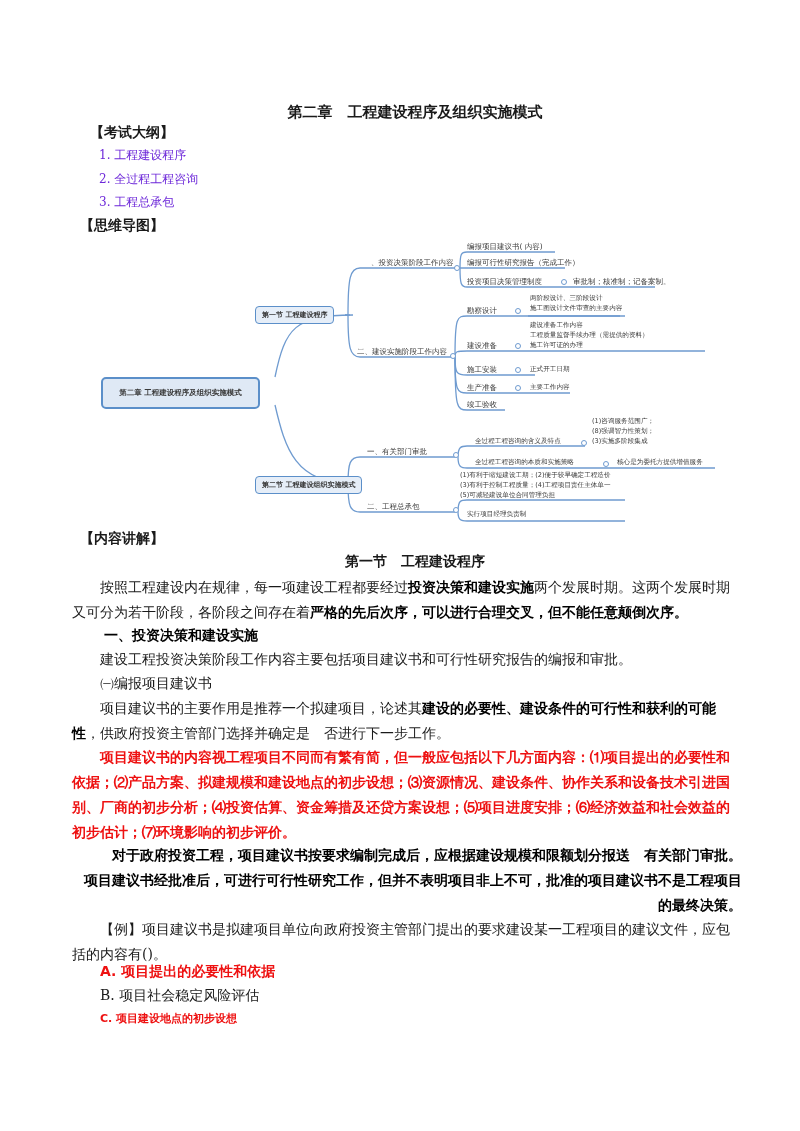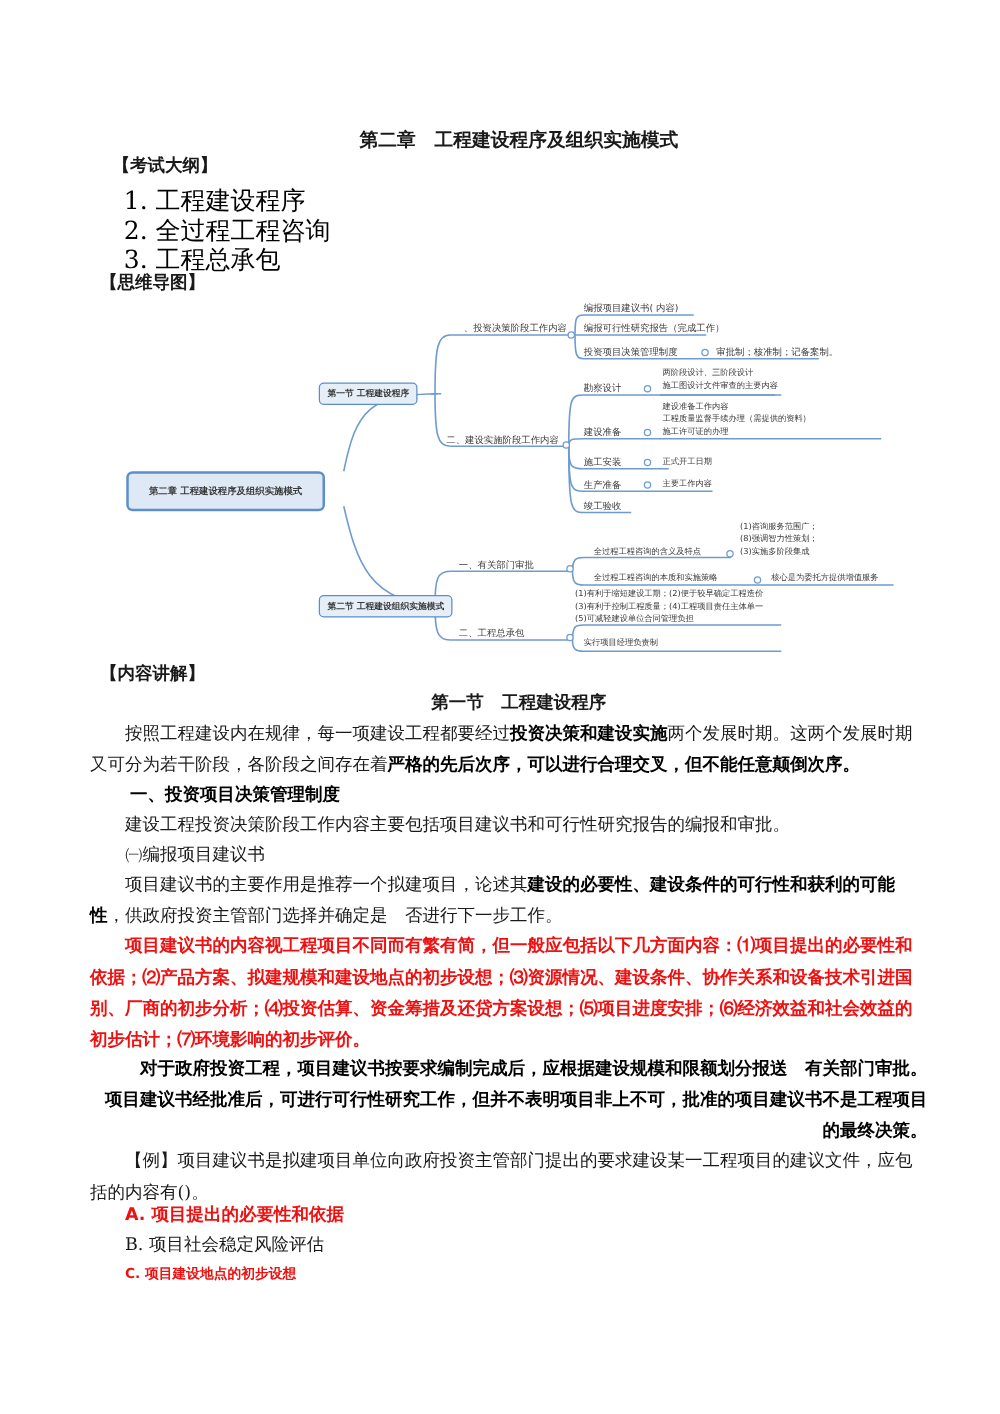--- a/index.html
+++ b/index.html
@@ -2,21 +2,21 @@
 <html><head>
 <meta charset="utf-8">
 <style>
   html, body { margin: 0; padding: 0; background: #ffffff; }
   body { width: 800px; height: 1131px; position: relative; overflow: hidden;
          font-family: "DejaVu Serif", "Liberation Serif", serif; color: #1a1a1a; }
   .abs { position: absolute; white-space: nowrap; }
   .title { left: 0; width: 800px; top: 103px; text-align: center; font-size: 15px; font-weight: bold;
            font-family: "DejaVu Sans", "Liberation Sans", sans-serif; padding-left: 30px; box-sizing: border-box; }
   .h-bracket { font-size: 14px; font-weight: bold; font-family: "DejaVu Sans", "Liberation Sans", sans-serif; }
-  .outline-item { font-size: 20px; color: #000000; }
+  .outline-item { font-size: 12px; color: #6d28d9; }
   .para { position: absolute; left: 72px; width: 670px; font-size: 14px; line-height: 25px; white-space: normal; }
   .indent { text-indent: 28px; }
   .b { font-weight: bold; font-family: "DejaVu Sans", "Liberation Sans", sans-serif; color: #000; }
   .red { color: #ee1111; font-weight: bold; font-family: "DejaVu Sans", "Liberation Sans", sans-serif; }
   .sec-title { left: 0; width: 800px; text-align: center; font-size: 14px; font-weight: bold;
                font-family: "DejaVu Sans", "Liberation Sans", sans-serif; padding-left: 30px; box-sizing: border-box; }
 
   
   .mm { position: absolute; left: 95px; top: 238px; width: 620px; height: 285px; }
   .mm svg { position: absolute; left: 0; top: 0; }
@@ -129,21 +129,21 @@
   <div class="mm-node mm-sm" style="left:372px;top:272px;">实行项目经理负责制</div>
 </div>
 
 <div class="abs h-bracket" style="left:80px;top:530px;">【内容讲解】</div>
 <div class="abs sec-title" style="top:553px;">第一节　工程建设程序</div>
 
 <div class="para indent" style="top:575px;">
   <span>按照工程建设内在规律，每一项建设工程都要经过</span><span class="b">投资决策和建设实施</span><span>两个发展时期。这两个发展时期又可分为若干阶段，各阶段之间存在着</span><span class="b">严格的先后次序，可以进行合理交叉，但不能任意颠倒次序。</span>
 </div>
 
-<div class="abs b" style="left:104px;top:627px;font-size:14px;">一、投资项目决策管理制度</div>
+<div class="abs b" style="left:104px;top:627px;font-size:14px;">一、投资决策和建设实施</div>
 <div class="abs" style="left:100px;top:651px;font-size:14px;">建设工程投资决策阶段工作内容主要包括项目建议书和可行性研究报告的编报和审批。</div>
 <div class="abs" style="left:100px;top:675px;font-size:14px;">㈠编报项目建议书</div>
 
 <div class="para indent" style="top:696px;">
   <span>项目建议书的主要作用是推荐一个拟建项目，论述其</span><span class="b">建设的必要性、建设条件的可行性和获利的可能性</span><span>，供政府投资主管部门选择并确定是　否进行下一步工作。</span>
 </div>
 
 <div class="para indent red" style="top:745px;">项目建议书的内容视工程项目不同而有繁有简，但一般应包括以下几方面内容：⑴项目提出的必要性和依据；⑵产品方案、拟建规模和建设地点的初步设想；⑶资源情况、建设条件、协作关系和设备技术引进国别、厂商的初步分析；⑷投资估算、资金筹措及还贷方案设想；⑸项目进度安排；⑹经济效益和社会效益的初步估计；⑺环境影响的初步评价。</div>
 
 <div class="para indent b" style="top:843px;text-align:right;">对于政府投资工程，项目建议书按要求编制完成后，应根据建设规模和限额划分报送　有关部门审批。项目建议书经批准后，可进行可行性研究工作，但并不表明项目非上不可，批准的项目建议书不是工程项目的最终决策。</div>

